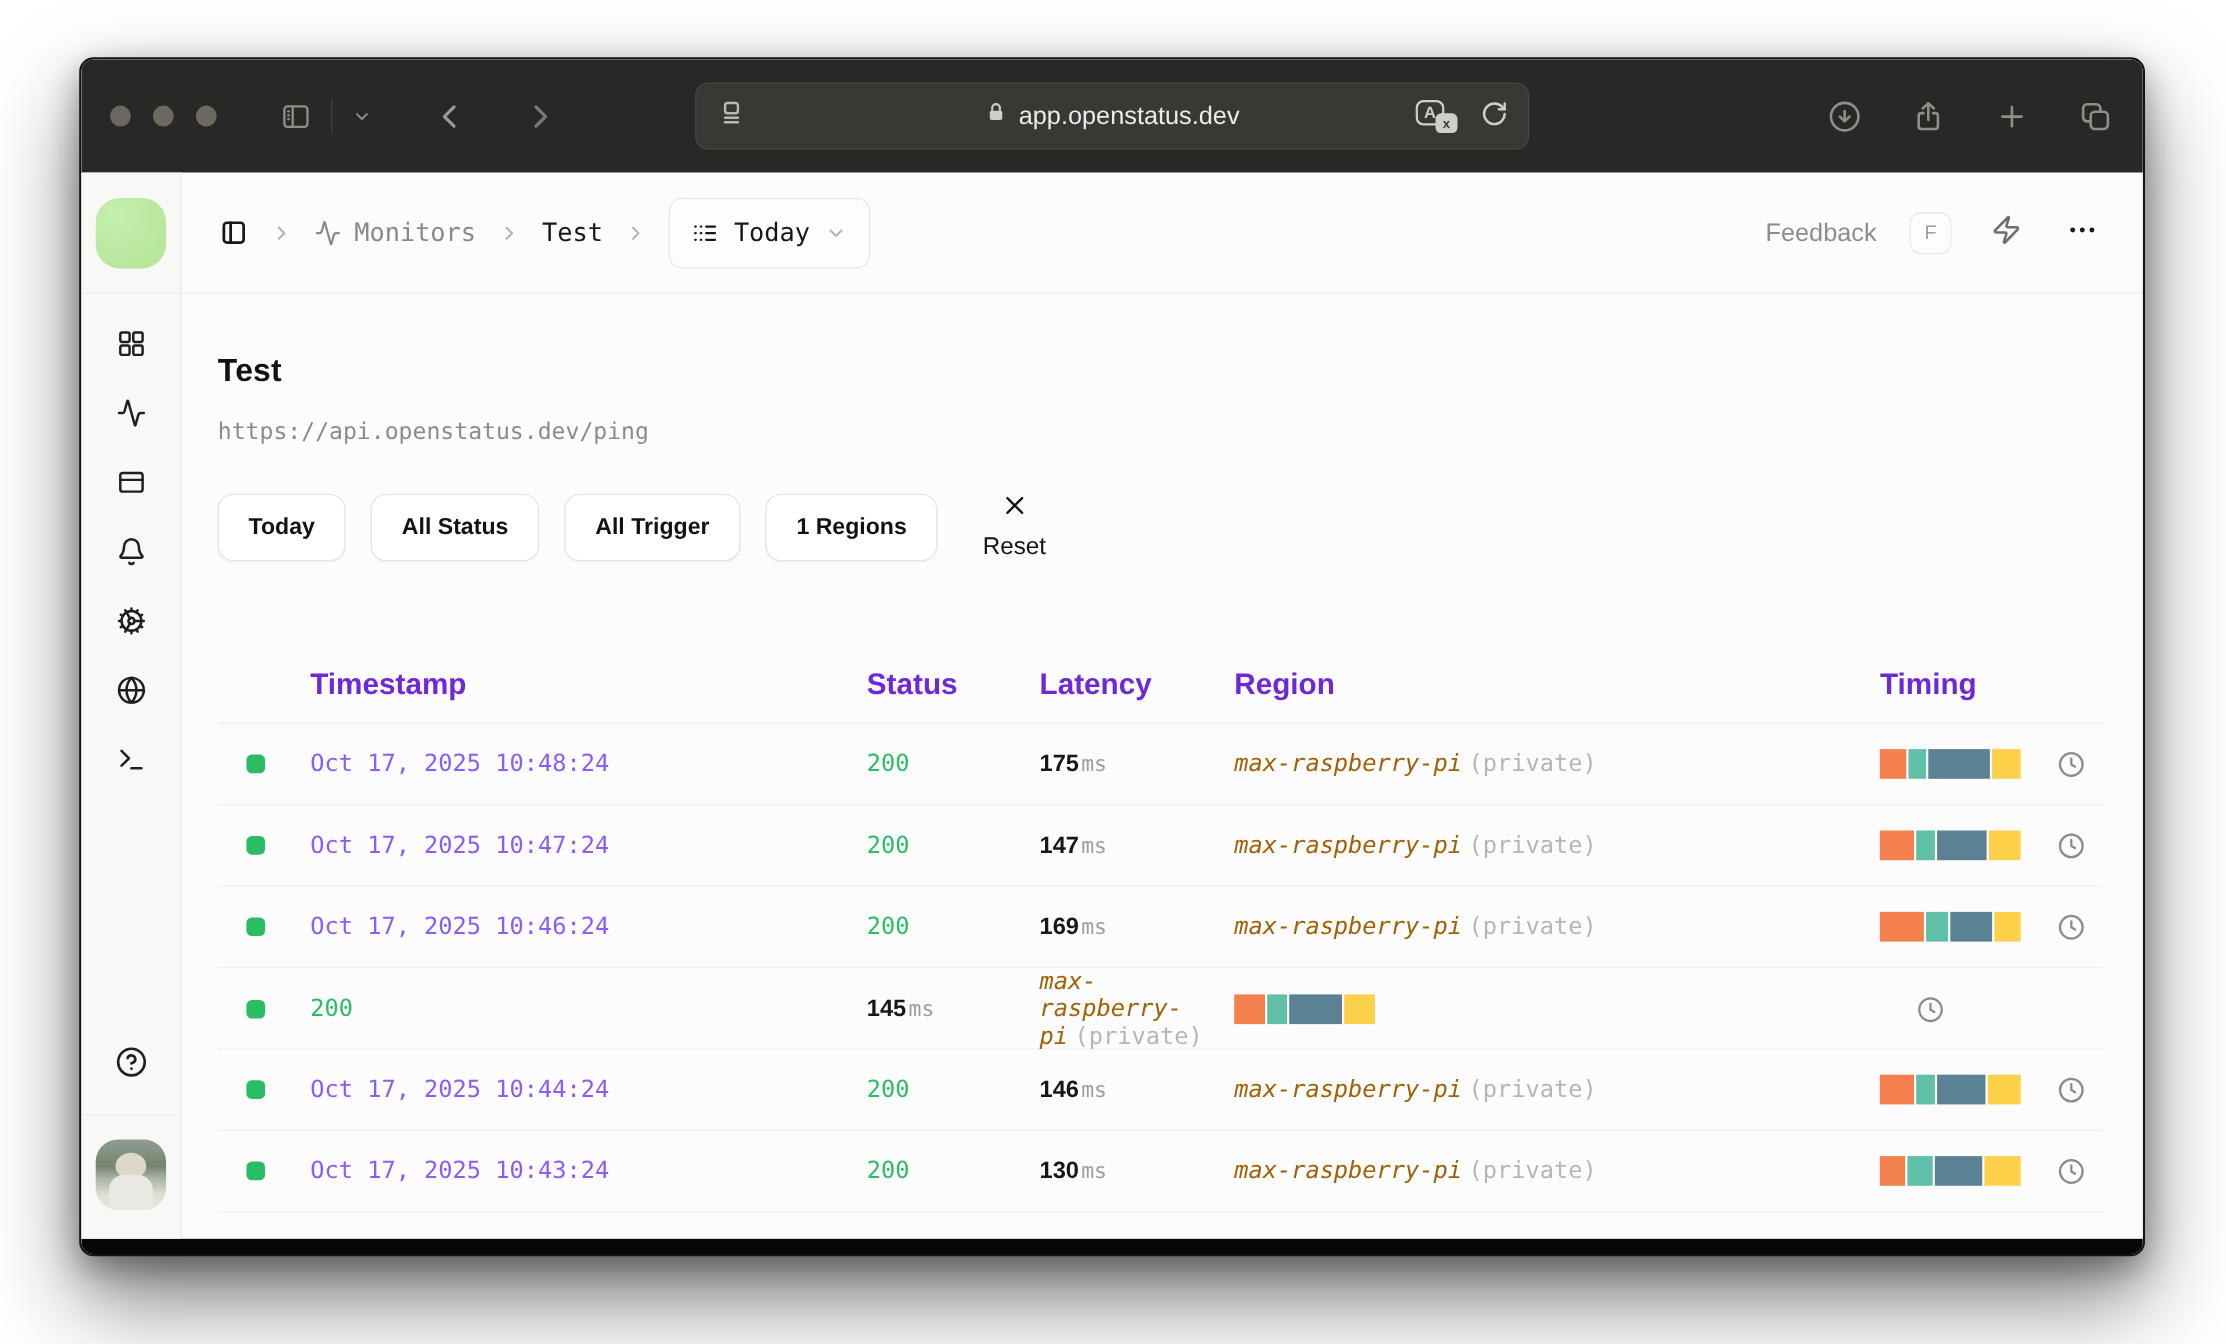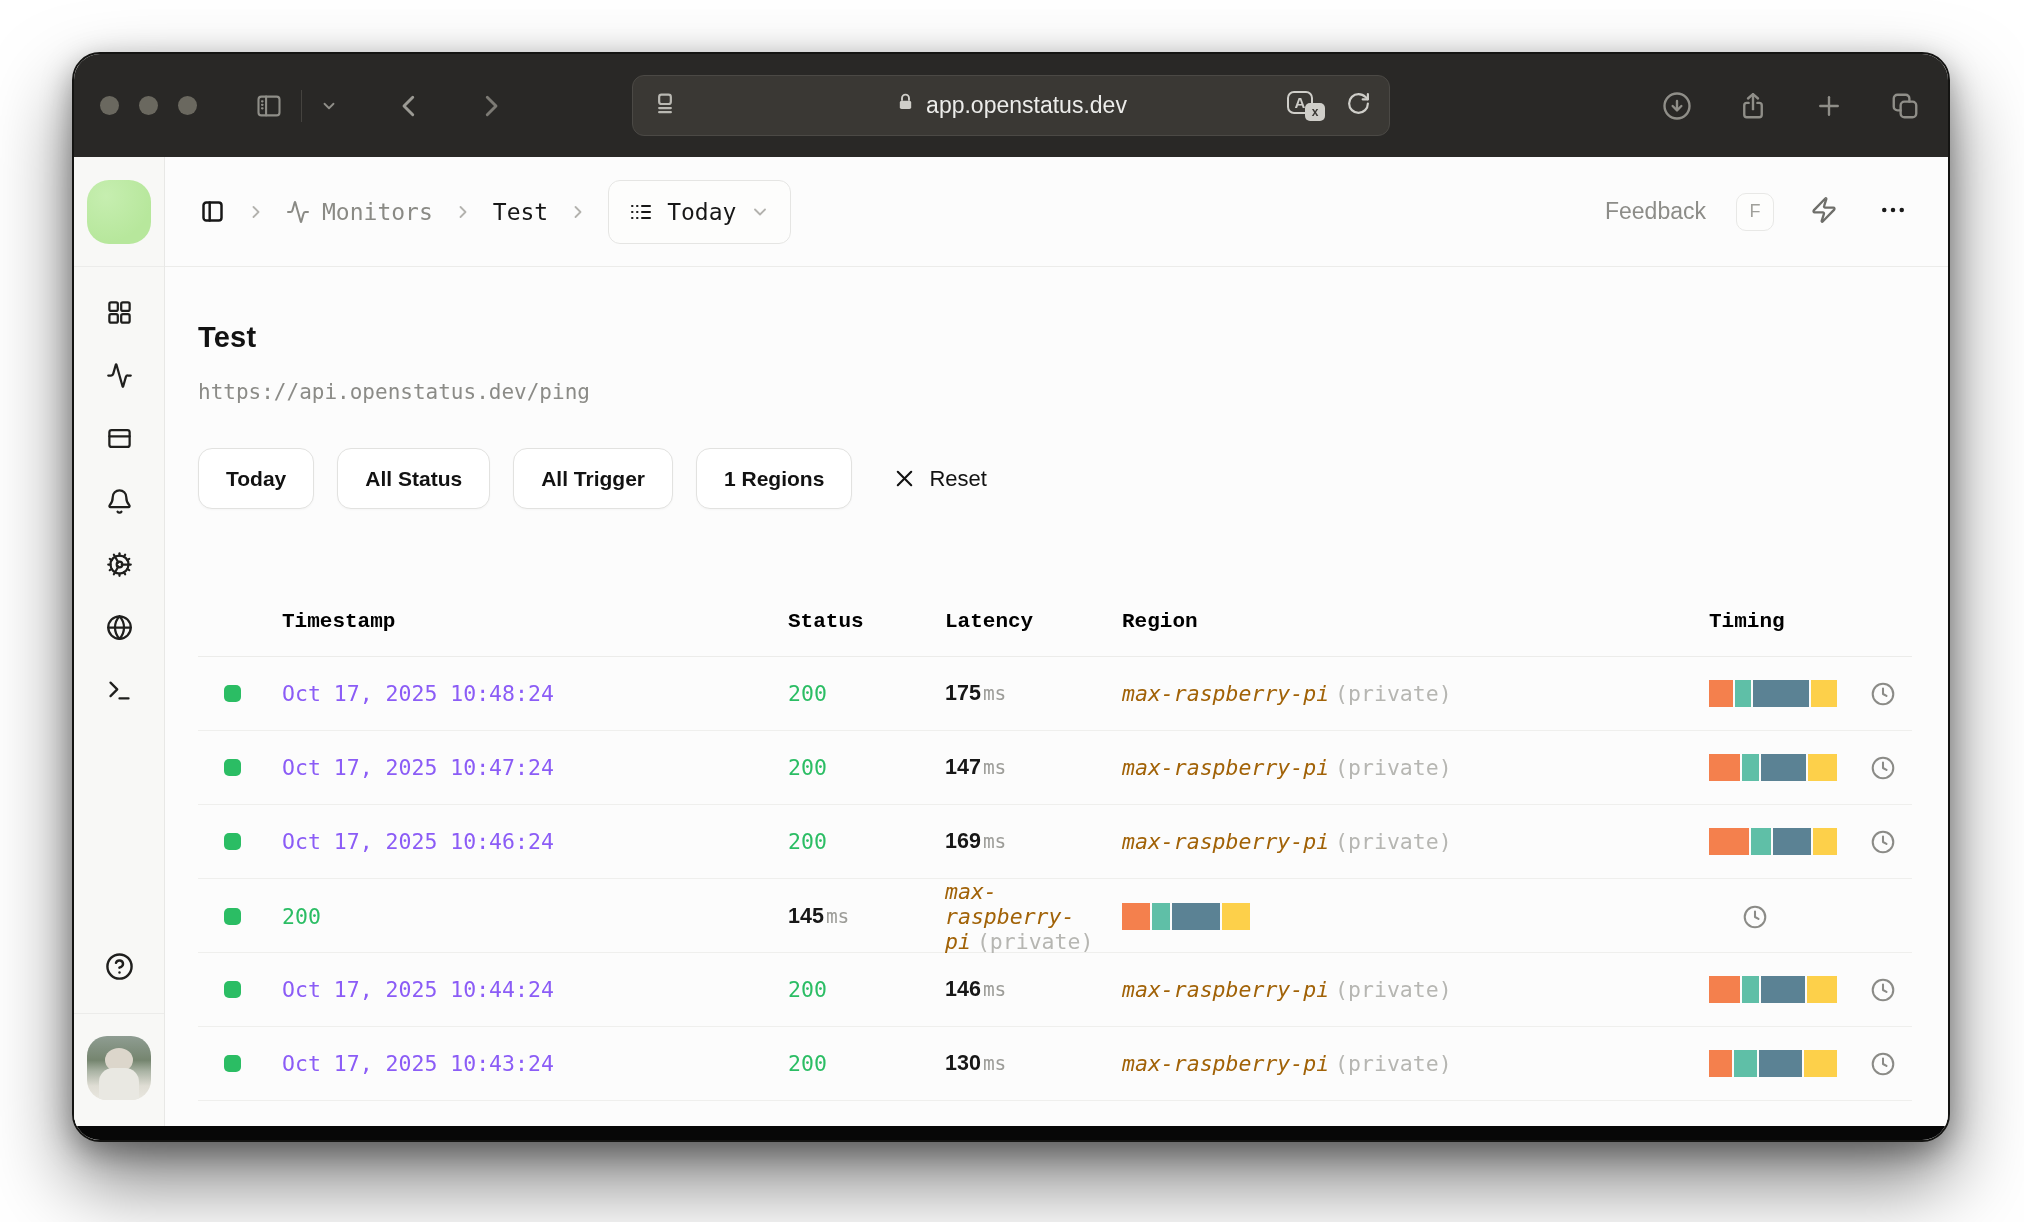--- a/index.html
+++ b/index.html
@@ -3,21 +3,21 @@
 <meta charset="utf-8">
 <style>
   * { margin:0; padding:0; box-sizing:border-box; }
   html,body { background:#ffffff; }
   .canvas { position:relative; width:2024px; height:1222px; background:#fff; overflow:hidden;
             font-family:"Liberation Sans", sans-serif; }
   .mono { font-family:"DejaVu Sans Mono","Liberation Mono",monospace; }
 
   
   .window { position:absolute; left:72px; top:52px; width:1878px; height:1090px;
-            border-radius:28px; background:#fcfcfc; overflow:hidden;
+            border-radius:13px; background:#fcfcfc; overflow:hidden;
             border:2px solid #141412;
             box-shadow:0 40px 80px rgba(0,0,0,.5), 0 10px 30px rgba(0,0,0,.35);
             display:flex; flex-direction:column; }
 
   
   .titlebar { position:relative; height:103px; background:#292826; flex:0 0 auto;
               display:flex; align-items:center; padding:0 26px; }
   .traffic { display:flex; gap:20px; align-items:center; }
   .traffic span { width:19px; height:19px; border-radius:50%; background:#6a685f; }
   .tb-icon { color:#8f8e88; display:inline-flex; align-items:center; }
@@ -84,26 +84,26 @@
 
   .content { padding:0 36px 0 33px; flex:1; min-height:0; }
   .page-title { margin-top:54px; font-size:29px; font-weight:700; color:#121212; letter-spacing:.2px; }
   .endpoint { margin-top:26px; font-size:21px; color:#8b8b87; }
   .filters { margin-top:44px; display:flex; align-items:center; gap:23px; }
   .filter-btn { height:61px; padding:0 27px; background:#fff; border:1px solid #e2e2e0; border-radius:14px;
                 font-size:21px; font-weight:600; color:#121212; box-shadow:0 1px 2px rgba(0,0,0,.03);
                 font-family:"Liberation Sans",sans-serif; }
   .reset-btn { display:flex; align-items:center; gap:13px; margin-left:18px; font-size:22px;
                font-weight:500; color:#121212; background:none; border:none;
-               font-family:"Liberation Sans",sans-serif; }
+               font-family:"Liberation Sans",sans-serif;flex-direction:column; }
 
   
   .table { margin-top:78px; }
   .tgrid { display:grid; grid-template-columns:84px 506px 157px 177px 587px 128px 1fr; align-items:center; }
-  .thead { height:70px; font-size:21px; font-weight:700; color:#000000; border-bottom:1px solid #ececea;font-family:Liberation Mono, monospace; }
+  .thead { height:70px; font-size:27px; font-weight:700; color:#6d28d9; border-bottom:1px solid #ececea; }
   .trow { height:74px; border-bottom:1px solid #efefed; font-size:21.5px; }
   .dot { display:block; width:17px; height:17px; border-radius:5px; margin-left:26px; }
   .c-ts { color:#8b5cf6; }
   .c-latency { color:#171717; font-weight:600; }
   .lat-unit { color:#9d9d99; font-weight:400; font-size:19.5px; margin-left:2px; }
   .region-name { color:#a16207;font-style:italic; }
   .region-note { color:#b6b6b2; margin-left:6px; }
   .c-timing { display:flex; gap:2px; height:27px; width:128px; }
   .seg { flex-basis:0; }
   .c-clock { color:#8b8b87; padding-left:33px; display:flex; align-items:center; }

